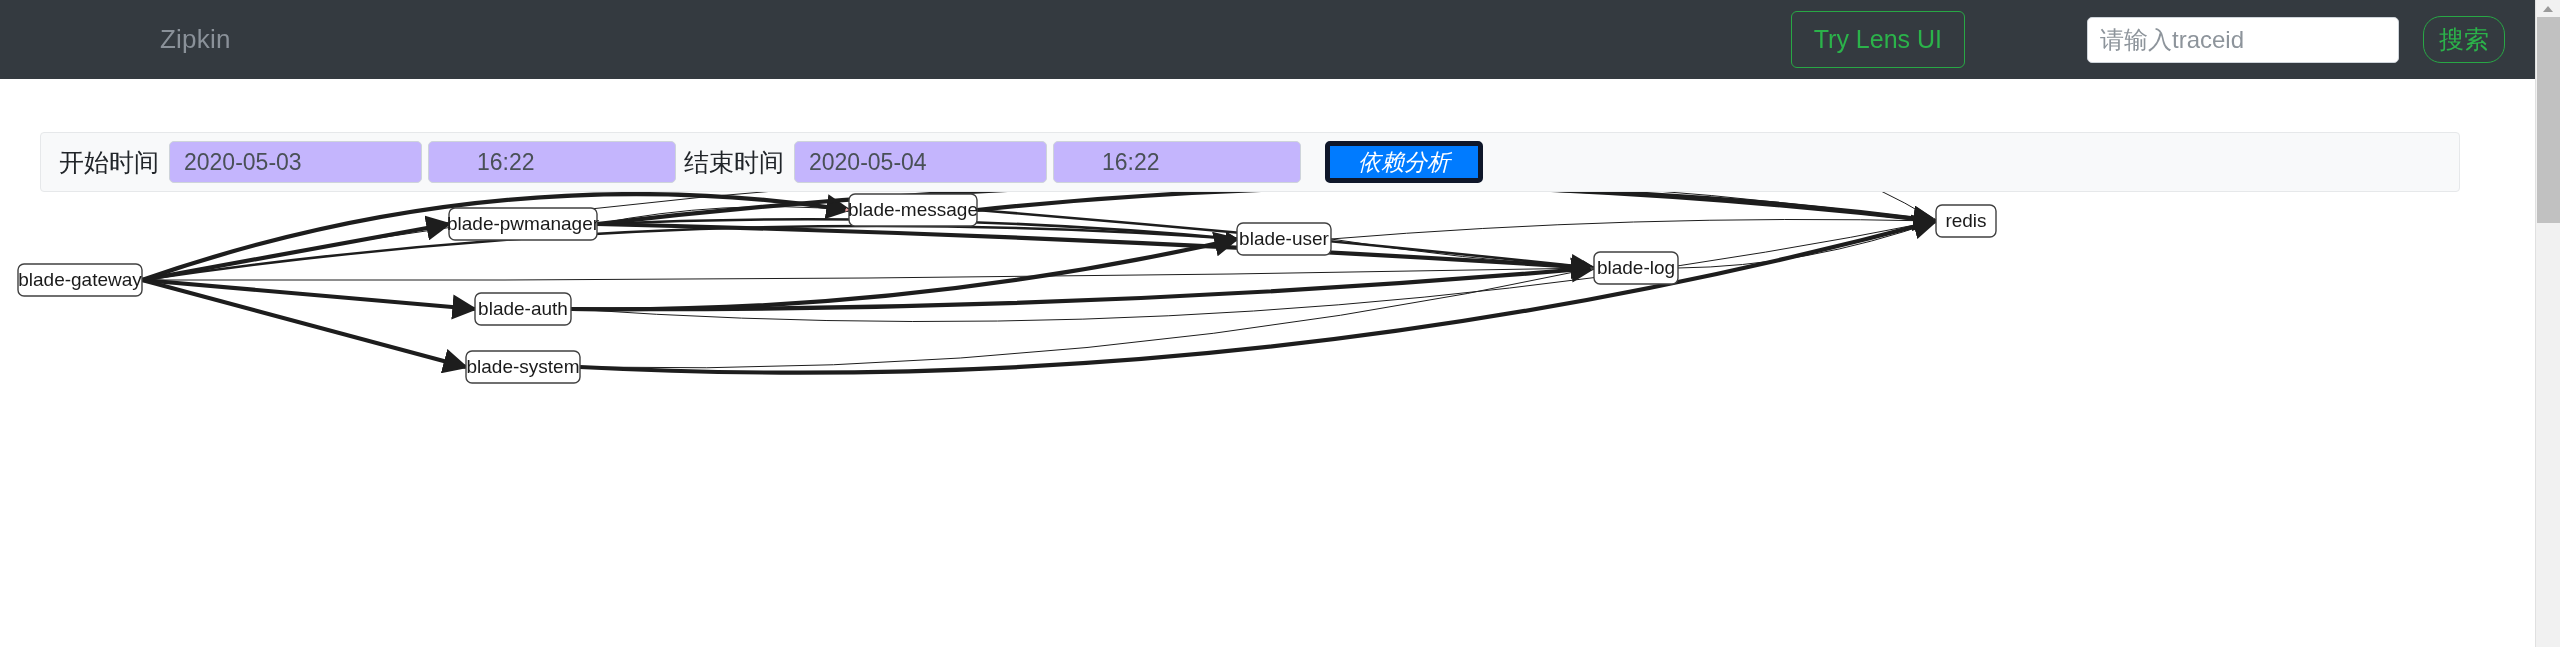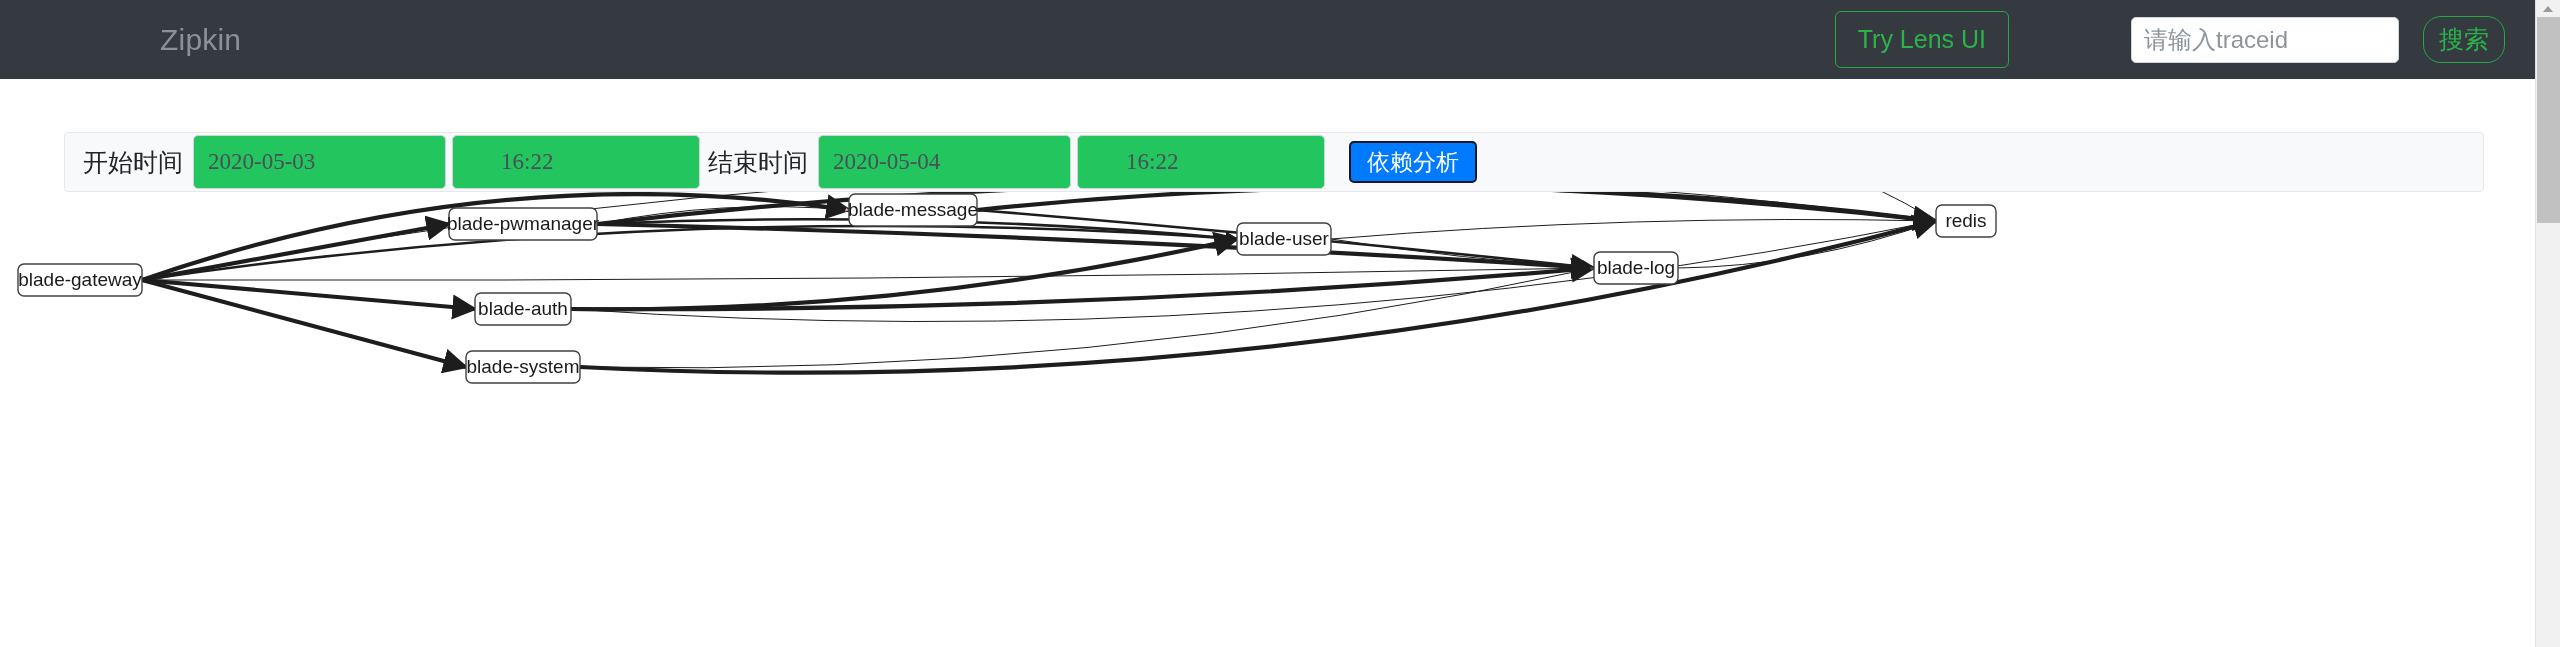--- a/index.html
+++ b/index.html
@@ -14,21 +14,21 @@
   
   .navbar {
     position: absolute; top: 0; left: 0;
     width: 2535px; height: 79px;
     background: #343a40;
     display: flex; align-items: center;
     padding: 0 30px 0 160px;
   }
   .brand {
     color: #8a9199;
-    font-size: 30px;
+    font-size: 26px;
     letter-spacing: 0.2px;
     margin-right: 48px;
     text-decoration: none;
     white-space: nowrap;
   }
   .nav-links { display: flex; align-items: center; gap: 32px; }
   .nav-link {
     color: #d6d9dc;
     font-size: 25px;
     text-decoration: none;
@@ -43,21 +43,21 @@
     border-radius: 6px;
     font-size: 25px;
     padding: 14px 22px;
     white-space: nowrap;
     cursor: pointer;
     font-family: inherit;
     line-height: 1.1;
     text-align: center;
   }
   .trace-input {
-    width: 268px; height: 46px;
+    width: 312px; height: 46px;
     margin-left: 122px;
     border: 1px solid #ced4da;
     border-radius: 5px;
     background: #fff;
     font-size: 24px;
     color: #495057;
     padding: 0 12px;
     font-family: inherit;
     outline: none;
   }
@@ -72,60 +72,61 @@
     margin-left: 24px;
     white-space: nowrap;
     cursor: pointer;
     font-family: inherit;
     line-height: 1.1;
   }
 
   
   .filter-bar {
     position: absolute;
-    top: 132px; left: 64px;
+    top: 132px; left: 40px;
     width: 2420px; height: 60px;
     background: #f8f9fa;
     border: 1px solid #e6e8ea;
     border-radius: 4px;
     display: flex; align-items: center;
     padding-left: 10px;
   }
   .filter-label {
     font-size: 25px;
     color: #212529;
     white-space: nowrap;
     margin: 0 4px 0 8px;
   }
   .filter-input {
-    height: 54px;
+    height: 42px;
     border: 1px solid #ced4da;
     border-radius: 5px;
-    background: #22c55e;
+    background: #c4b5fd;
     font-size: 23px;
     color: #495057;
     padding: 0 14px;
-    font-family: Liberation Serif, serif;
+    font-family: Liberation Sans, sans-serif;
     outline: none;
     margin-left: 6px;
   }
   .w-date { width: 253px; }
   .w-time { width: 248px; padding-left: 48px; }
   .analyze-btn {
     margin-left: 24px;
     height: 42px;
     background: #007bff;
-    border: 2px solid #0f172a;
+    border: 5px solid #0f172a;
     border-radius: 5px;
     color: #fff;
     font-size: 23px;
-    padding: 0 16px;
+    padding: 0 28px;
     cursor: pointer;
     font-family: inherit;
     white-space: nowrap;
+    font-style: italic;
   }
 
   
   .graph-wrap {
     position: absolute;
     top: 192px; left: 0;
     width: 2535px; height: 455px;
     background: #ffffff;
     overflow: hidden;
   }

